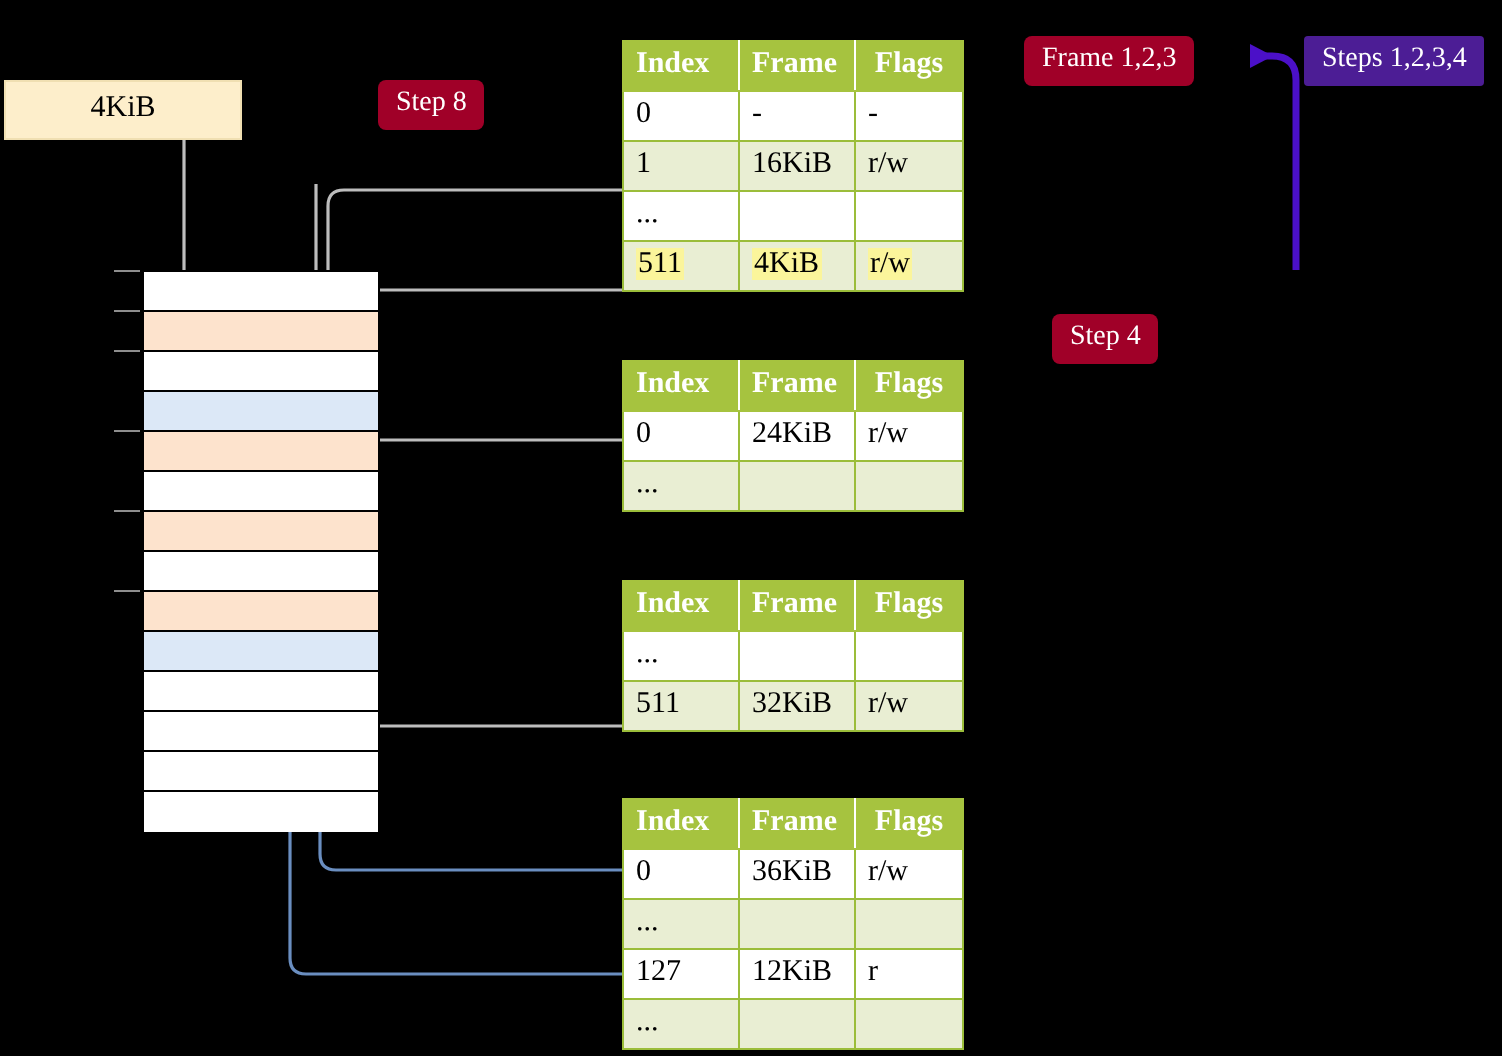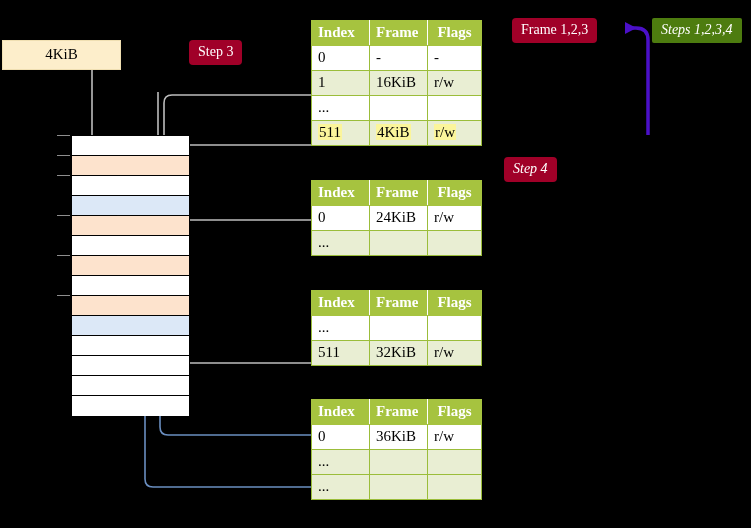--- a/index.html
+++ b/index.html
@@ -28,21 +28,21 @@
     position: absolute;
     color: #ffffff;
     font-size: 14px;
     line-height: 1;
     padding: 5px 9px 6px 9px;
     border-radius: 4px;
     white-space: nowrap;
     font-family: "Liberation Serif", "DejaVu Serif", serif;
   }
   .badge-crimson { background: #a00028; }
-  .badge-violet  { background: #4d7c0f; border-radius: 2px; font-style: italic; }
+  .badge-violet  { background: #4c1d95; border-radius: 2px; }
 
   
   .memlabel {
     position: absolute;
     background: #fdeecb;
     border: 1px solid #f0dfb2;
     color: #000000;
     font-size: 15px;
     text-align: center;
     line-height: 1;
@@ -145,27 +145,27 @@
 
     <path d="M311,435 L168,435 Q160,435 160,427 L160,213" stroke="#6a8ec0" stroke-width="1.6" fill="none" marker-end="url(#arrSteel)"></path>
 
     <path d="M311,487 L153,487 Q145,487 145,479 L145,333" stroke="#6a8ec0" stroke-width="1.6" fill="none" marker-end="url(#arrSteel)"></path>
 
     <path d="M648,135 L648,40 Q648,28 636,28 L626,28" stroke="#4b10c8" stroke-width="3.5" fill="none" marker-end="url(#arrViolet)"></path>
   </svg>
 
   <div class="memlabel" style="left:2px; top:40px; width:119px;">4KiB</div>
 
-  <div class="badge badge-crimson" style="left:189px; top:40px;">Step 3</div>
+  <div class="badge badge-crimson" style="left:189px; top:40px;">Step 8</div>
 
   <div class="badge badge-crimson" style="left:512px; top:18px;">Frame 1,2,3</div>
 
   <div class="badge badge-violet" style="left:652px; top:18px;">Steps 1,2,3,4</div>
 
-  <div class="badge badge-crimson" style="left:504px; top:157px;font-style:italic;">Step 4</div>
+  <div class="badge badge-crimson" style="left:526px; top:157px;">Step 4</div>
 
   <div id="memcol" style="left: 71px; top: 135px; width: 119px; height: 280px;">
       <div class="memrow" style="height: 20px;"></div>
       <div class="memrow peach" style="height: 20px;"></div>
       <div class="memrow" style="height: 20px;"></div>
       <div class="memrow blue" style="height: 20px;"></div>
       <div class="memrow peach" style="height: 20px;"></div>
       <div class="memrow" style="height: 20px;"></div>
       <div class="memrow peach" style="height: 20px;"></div>
       <div class="memrow" style="height: 20px;"></div>
@@ -271,20 +271,25 @@
           <tr class="even">
             <td class="col-index">0</td>
             <td class="col-frame">36KiB</td>
             <td class="col-flags">r/w</td>
           </tr>
           <tr class="odd">
             <td class="col-index">...</td>
             <td class="col-frame"></td>
             <td class="col-flags"></td>
           </tr>
+          <tr class="even">
+            <td class="col-index">127</td>
+            <td class="col-frame">12KiB</td>
+            <td class="col-flags">r</td>
+          </tr>
           <tr class="odd">
             <td class="col-index">...</td>
             <td class="col-frame"></td>
             <td class="col-flags"></td>
           </tr>
         </tbody>
       </table>
     </div>
 
 </div>

